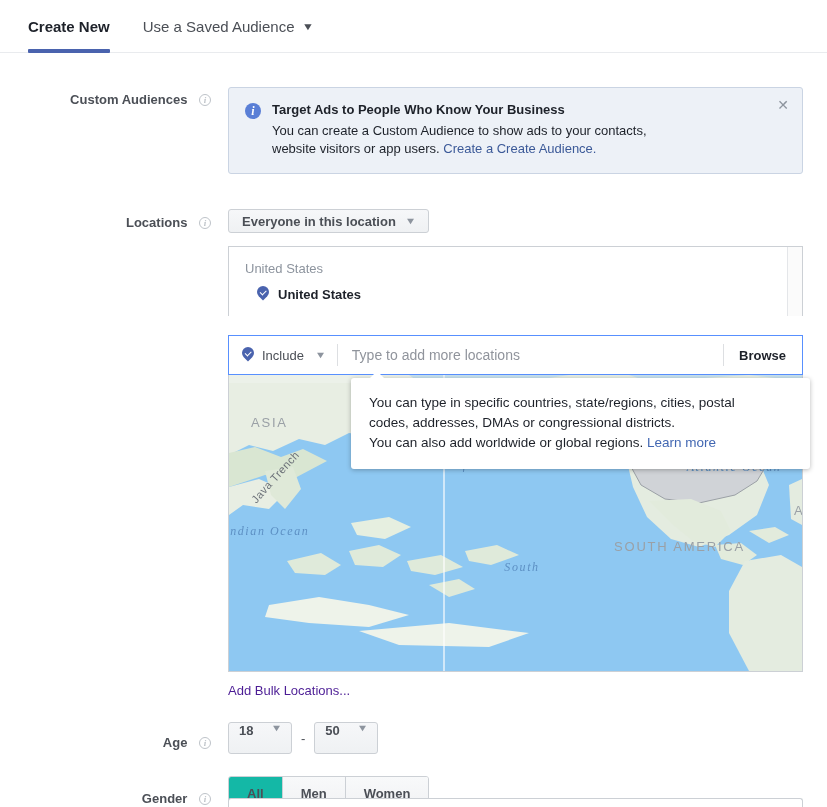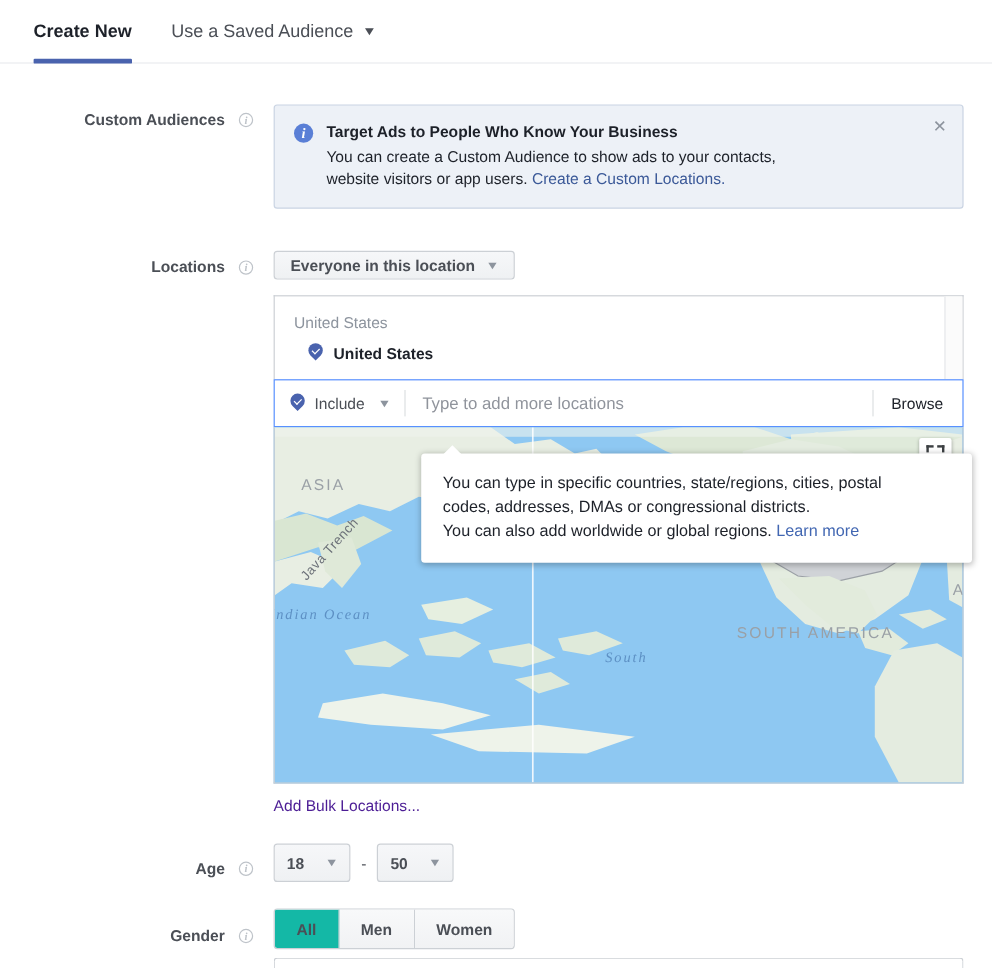--- a/index.html
+++ b/index.html
@@ -212,20 +212,21 @@
   
   .include-bar {
     width: 575px;
     height: 40px;
     border: 1px solid #5890ff;
     background: #fff;
     display: flex;
     align-items: center;
     padding: 0 0 0 13px;
     position: relative;
+    margin-top: 19px;
   }
   .include-chip {
     display: flex;
     align-items: center;
     gap: 8px;
     font-size: 13px;
     color: #4b4f56;
     cursor: pointer;
     padding-right: 12px;
   }
@@ -246,21 +247,21 @@
     outline: none;
     font-family: "Liberation Sans", sans-serif;
     font-size: 14px;
     color: #1d2129;
     padding: 0 14px;
     background: transparent;
   }
   .loc-input::placeholder { color: #90949c; }
   .browse-btn {
     font-size: 13px;
-    font-weight: normal;
+    font-weight: bold;
     color: #1d2129;
     padding: 0 16px 0 15px;
     cursor: pointer;
     white-space: nowrap;
   }
 
   
   .map-wrap {
     width: 575px;
     height: 297px;
@@ -383,21 +384,21 @@
     text-decoration: none;
     cursor: pointer;
   }
 
   
   .age-row { margin-top: 24px; align-items: center; }
   .age-row .row-label { padding-top: 9px; }
   .age-fields { display: flex; align-items: center; gap: 0; }
   .age-select {
     display: inline-flex;
-    align-items: center;
+    align-items: flex-start;
     justify-content: space-between;
     width: 64px;
     height: 32px;
     padding: 0 10px;
     background: linear-gradient(to bottom, #f6f7f9, #eff1f3);
     border: 1px solid #ccd0d5;
     border-radius: 3px;
     font-size: 13px;
     font-weight: bold;
     color: #4b4f56;
@@ -471,21 +472,21 @@
     <span class="info-dot">i</span>
   </div>
   <div class="row-field">
     <div class="notice">
       <div class="notice-icon">i</div>
       <div class="notice-body">
         <div class="notice-title">Target Ads to People Who Know Your Business</div>
         <div class="notice-text">
           <span>You can create a Custom Audience to show ads to your contacts,</span><br>
           <span>website visitors or app users.</span>
-          <a class="link" href="#">Create a Custom Locations.</a>
+          <a class="link" href="#">Create a Create Audience.</a>
         </div>
       </div>
       <div class="notice-close">✕</div>
     </div>
   </div>
 </div>
 
 <div class="row loc-row">
   <div class="row-label">
     <span>Locations</span>

